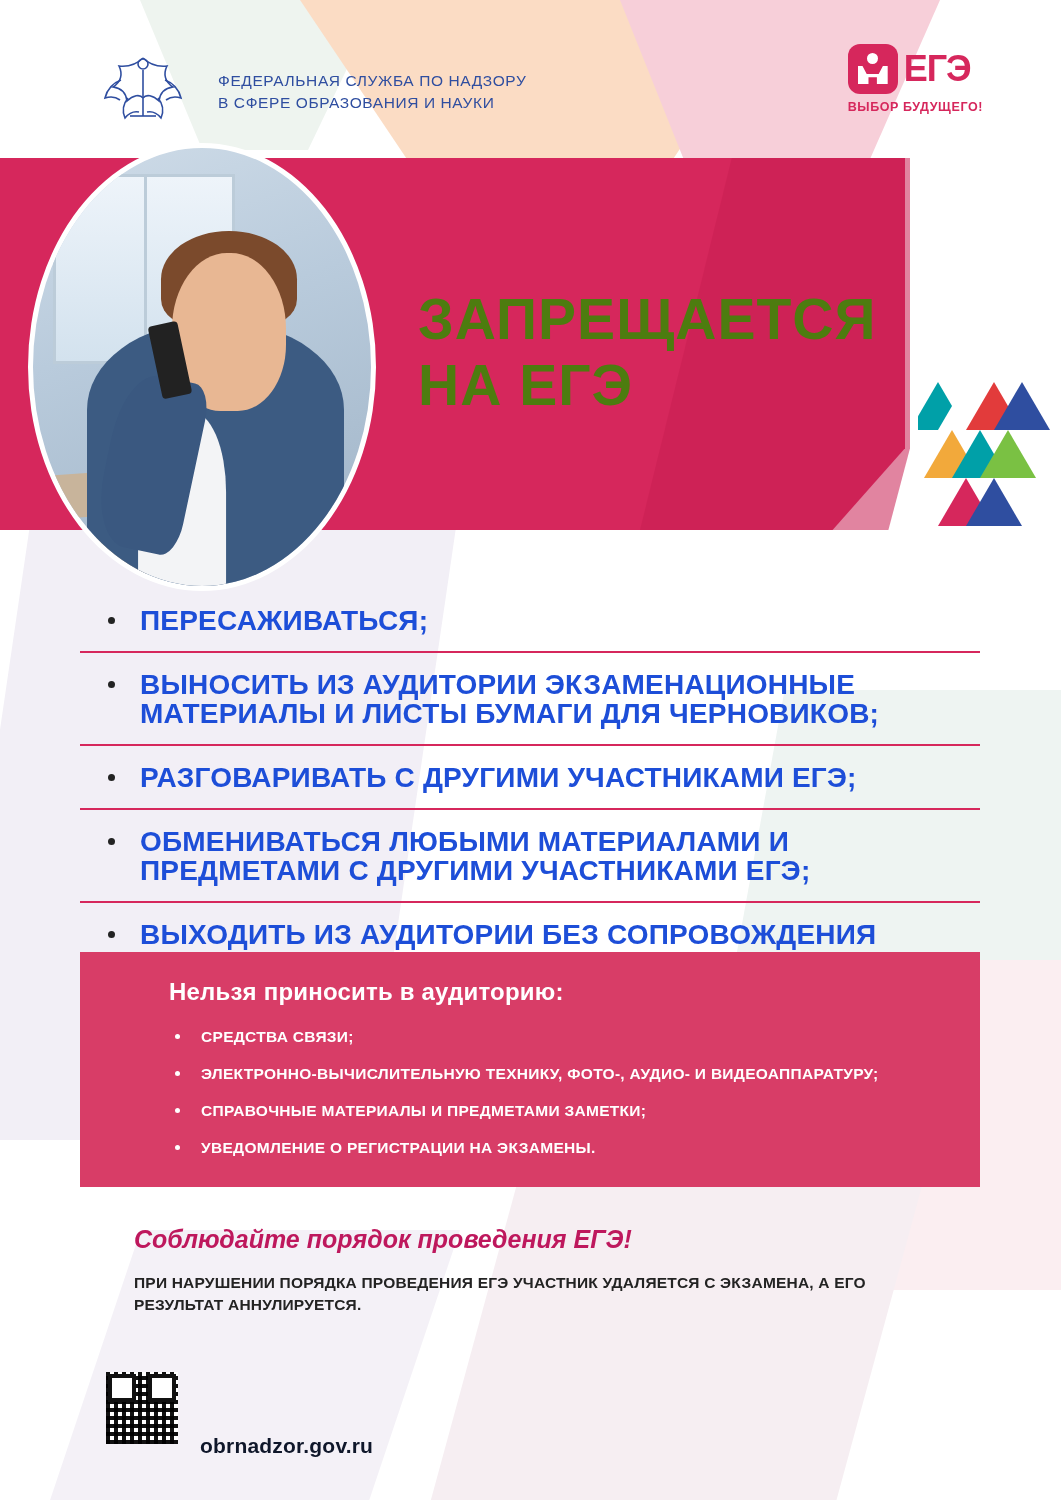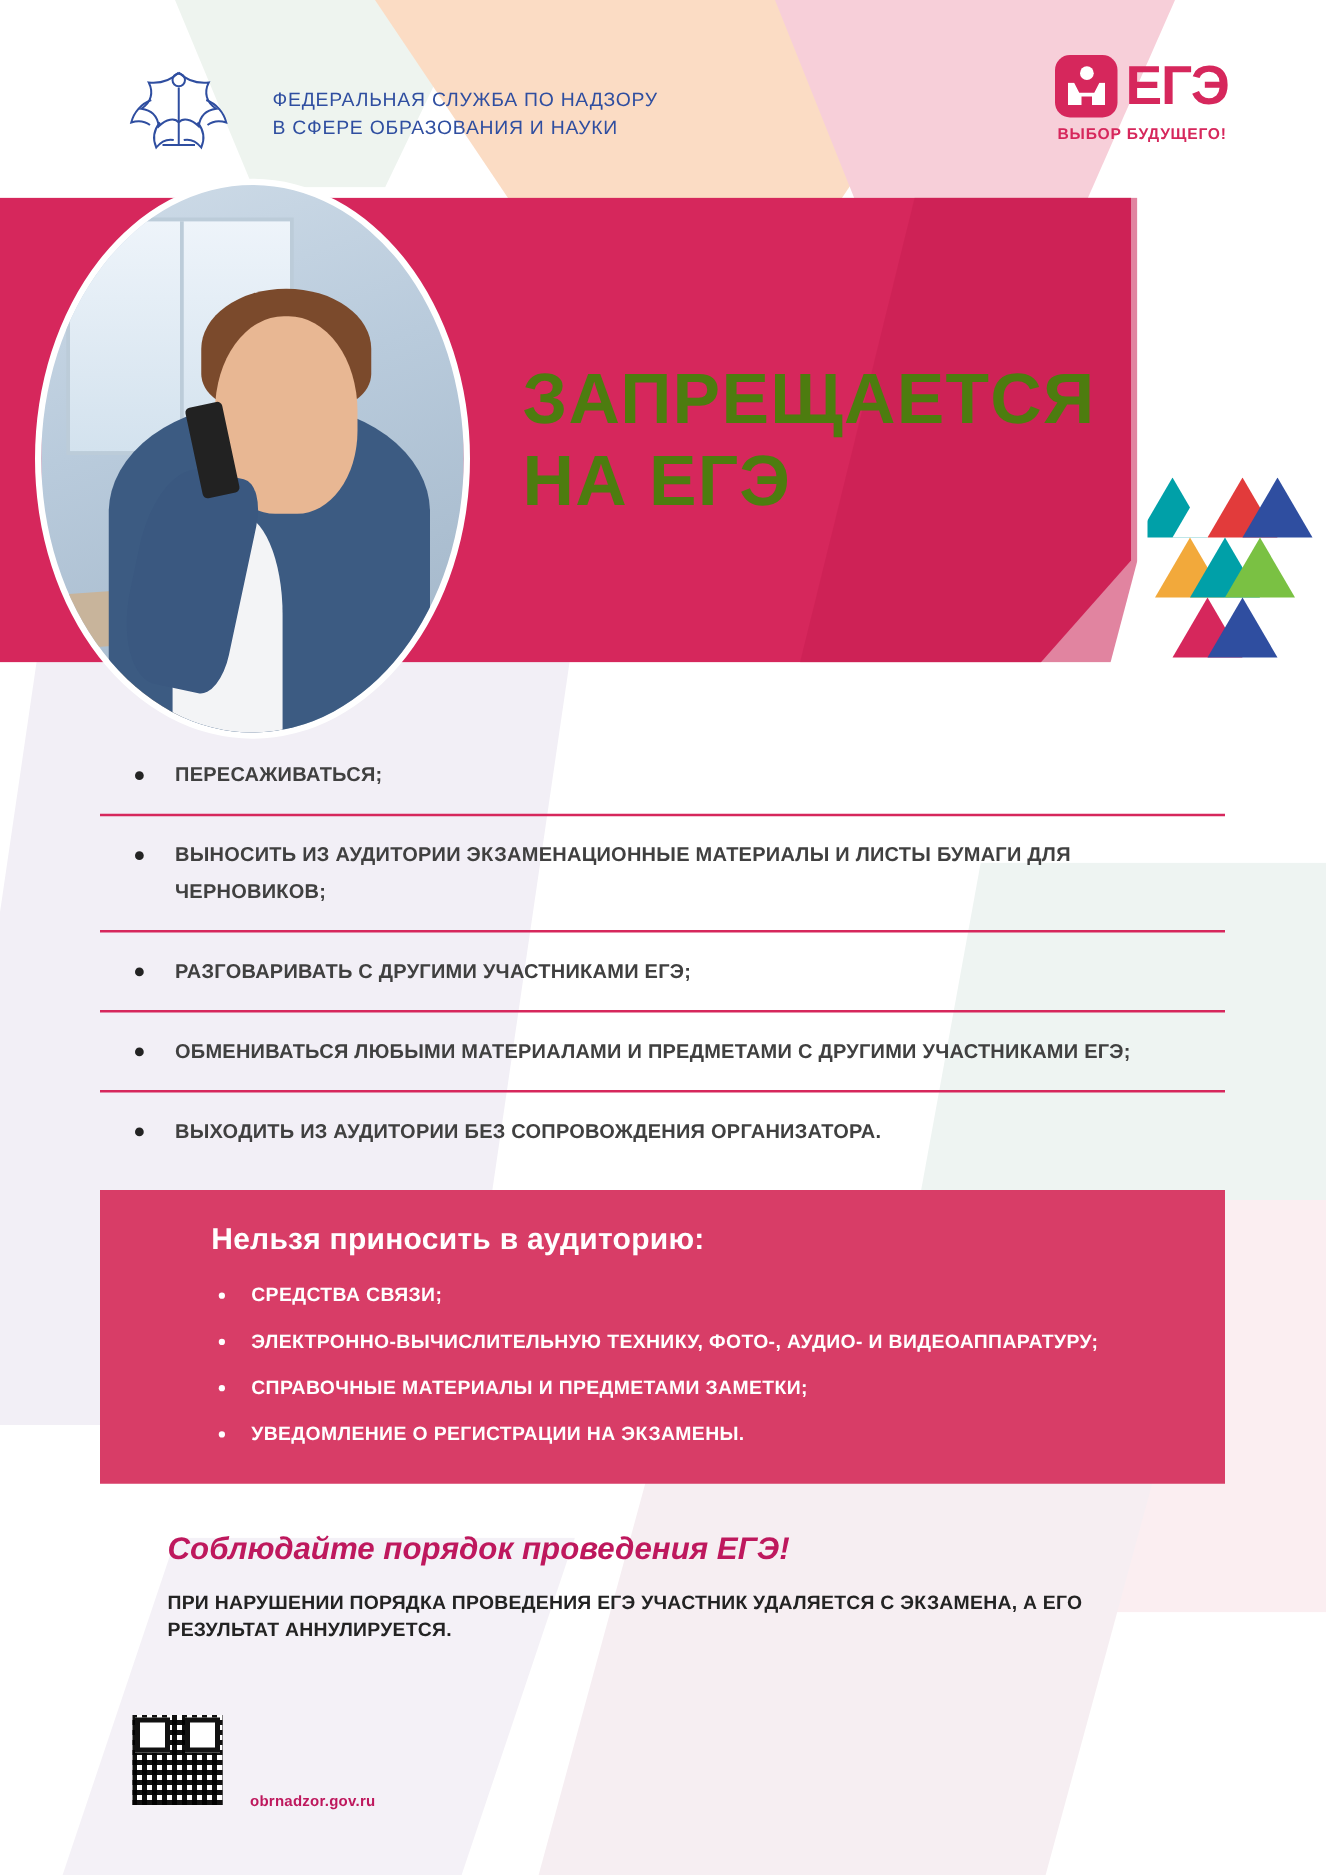--- a/index.html
+++ b/index.html
@@ -149,21 +149,21 @@
     top: 9px; left: 19.5px;
   }
   .ege-badge .body {
     position: absolute;
     left: 10px; top: 22px;
     width: 30px; height: 18px;
     background: #fff;
     clip-path: polygon(0 0, 16% 0, 30% 45%, 70% 45%, 84% 0, 100% 0, 100% 100%, 64% 100%, 64% 62%, 36% 62%, 36% 100%, 0 100%);
   }
   .ege-word {
-    font-size: 44px;
+    font-size: 36px;
     font-weight: bold;
     color: #d6275c;
     letter-spacing: -1px;
     line-height: 1;
   }
   .ege-tag {
     margin-top: 6px;
     font-size: 12.5px;
     font-weight: bold;
     color: #d6275c;
@@ -271,22 +271,22 @@
   
   .main-list {
     position: absolute;
     left: 80px; top: 592px;
     width: 900px;
   }
   .main-item {
     position: relative;
     border-top: 2px solid #d6275c;
     padding: 17px 0 16px 60px;
-    color: #404040;
-    font-size: 16px;
+    color: #1d4ed8;
+    font-size: 28px;
     font-weight: bold;
     line-height: 29px;
     letter-spacing: .2px;
   }
   .main-item:first-child { border-top: none; padding-top: 14px; }
   .main-item:before {
     content: "";
     position: absolute;
     left: 28px; top: 28px;
     width: 7px; height: 7px;
@@ -365,23 +365,23 @@
     position: absolute;
     width: 20px; height: 20px;
     border: 4px solid #111;
     background: #fff;
   }
   .qr:before { left: 2px; top: 2px; }
   .qr:after  { right: 2px; top: 2px; }
   .url {
     position: absolute;
     left: 200px; top: 1434px;
-    font-size: 12px;
-    font-weight: bold;
-    color: #be185d;
+    font-size: 21px;
+    font-weight: bold;
+    color: #0f172a;
     letter-spacing: .2px;
   }
 </style>
 </head>
 <body>
 
 <div class="poster">
 
   <div class="bg">
     <div class="top-mint"></div>

